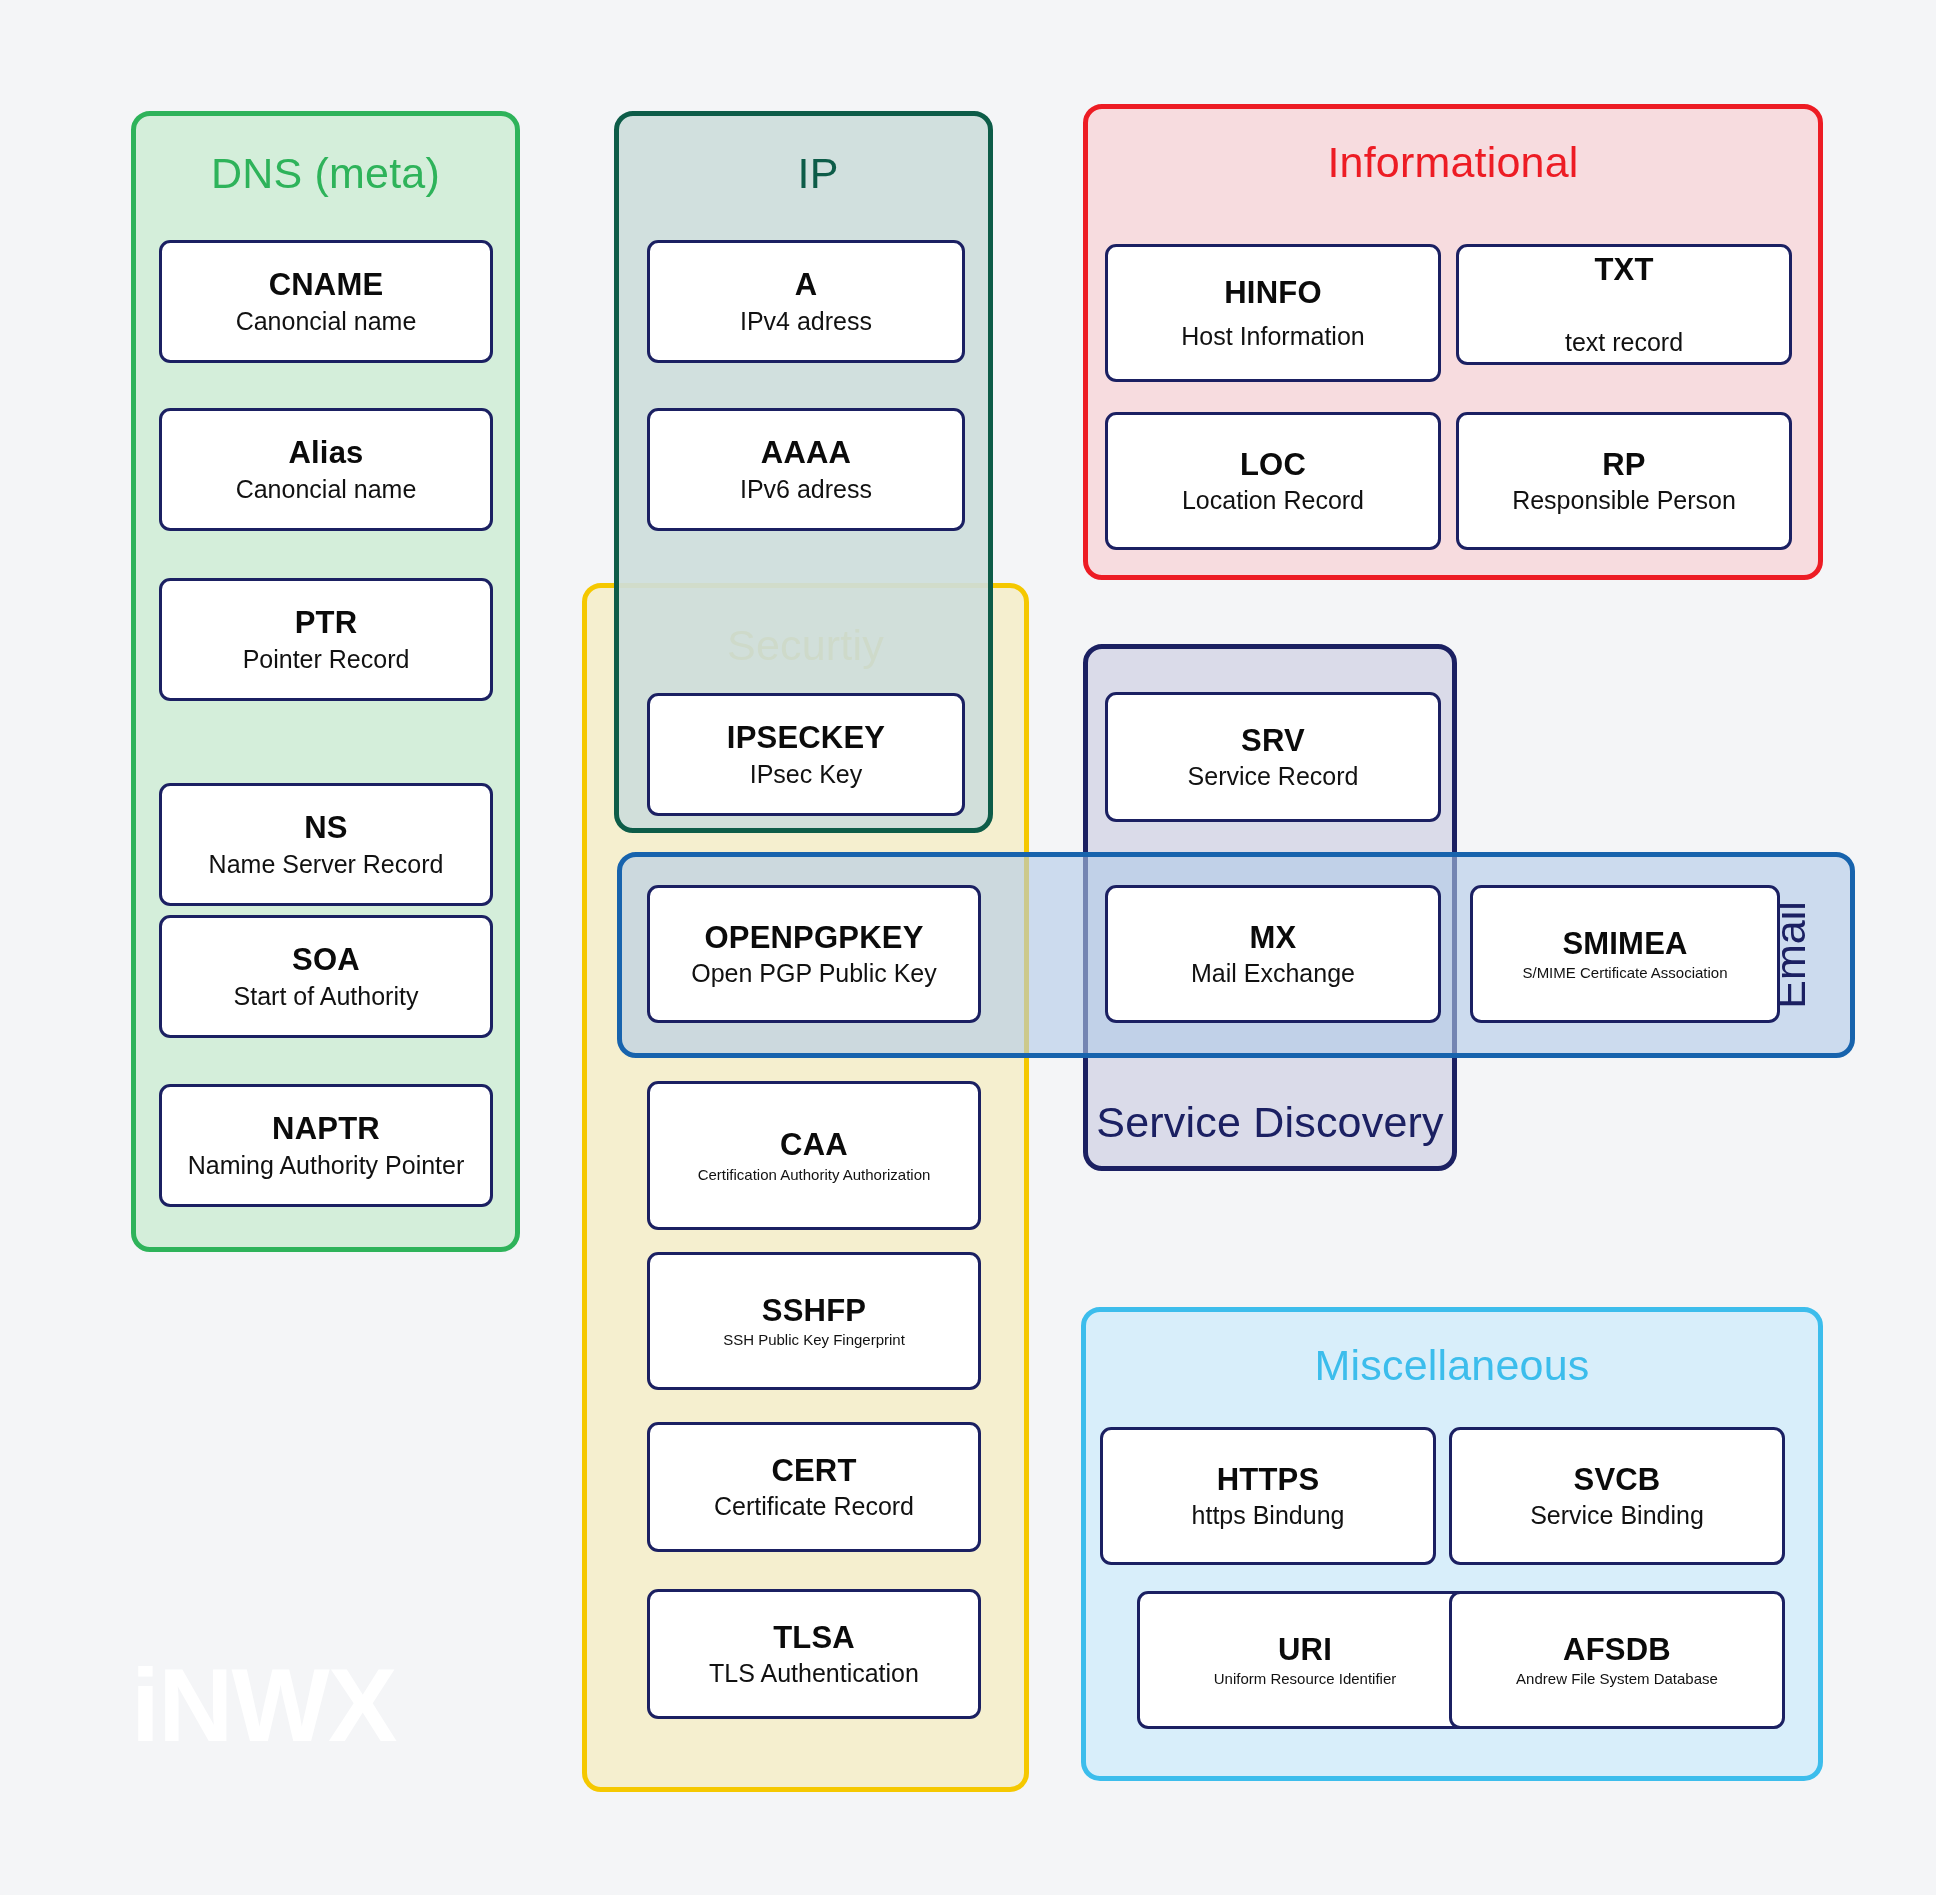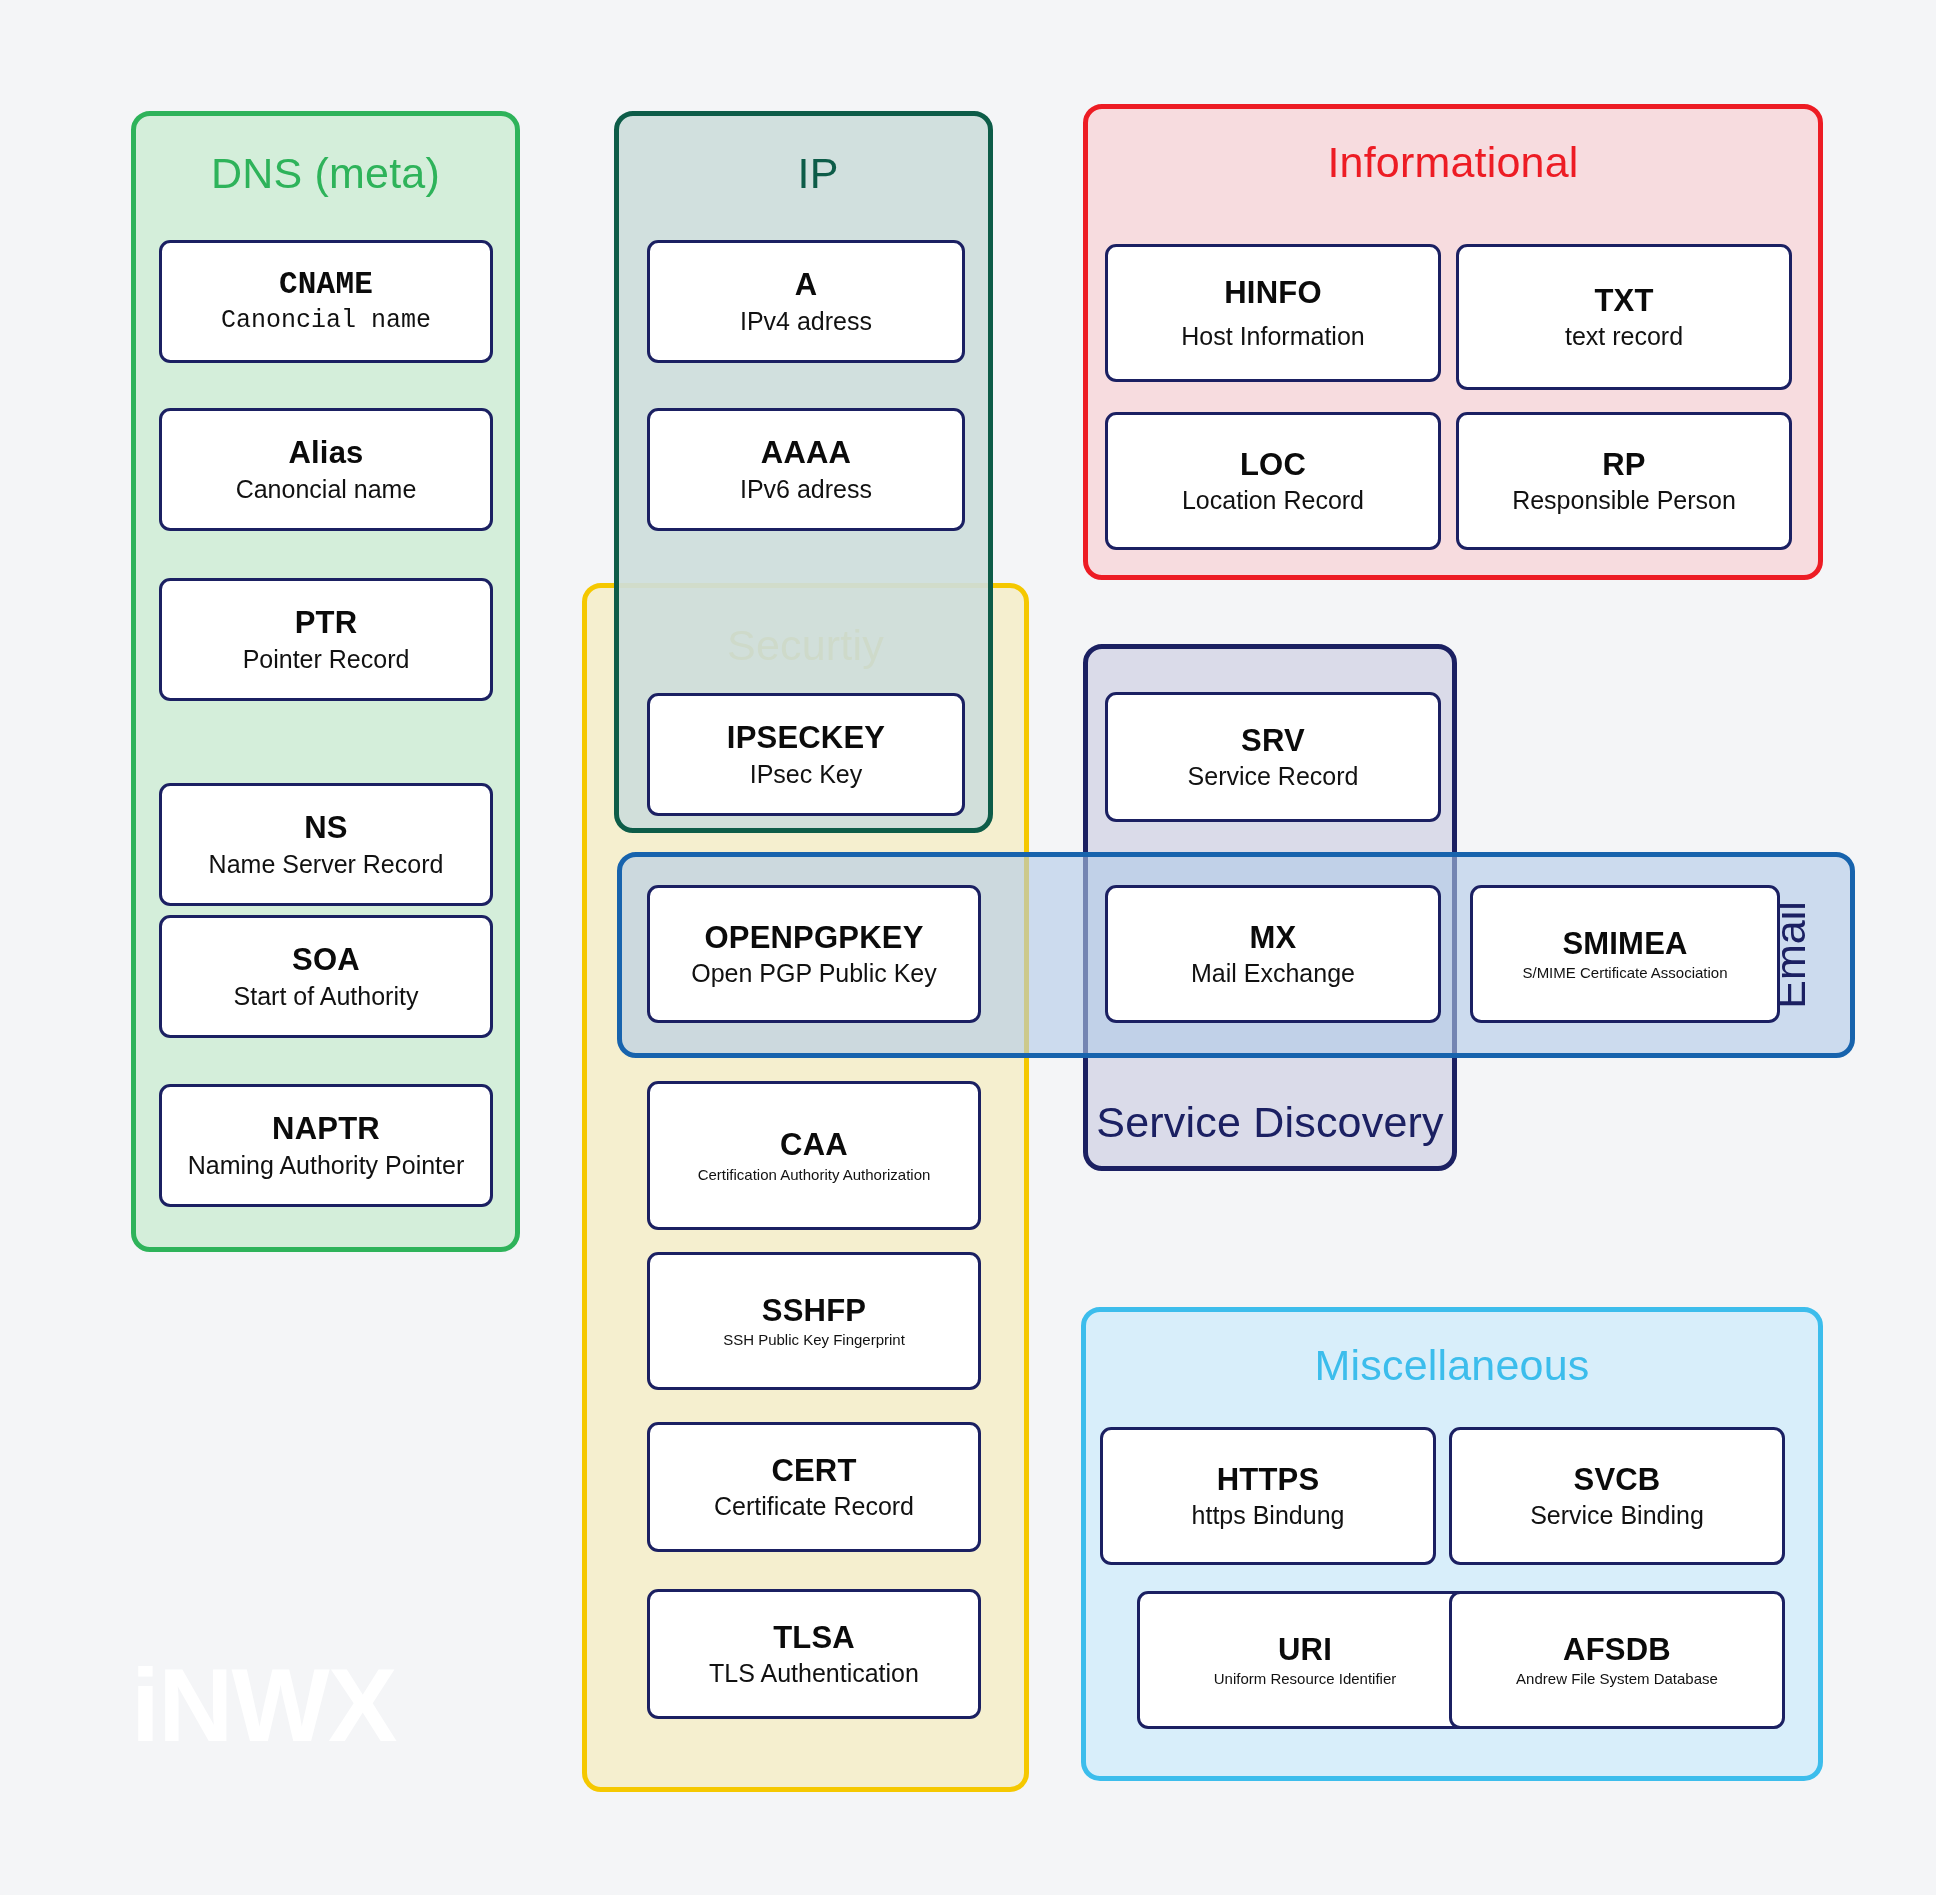--- a/index.html
+++ b/index.html
@@ -100,21 +100,21 @@
   }
 </style>
 </head>
 <body>
 
 <div id="canvas">
 
   <div class="panel p-dns">
     <div class="panel-title t-dns">DNS (meta)</div>
   </div>
-  <div class="card" style="left:159px; top:240px; width:334px; height:123px;font-family:Liberation Mono, monospace;">
+  <div class="card" style="left:159px; top:240px; width:334px; height:123px;">
     <span class="code">CNAME</span>
     <span class="desc">Canoncial name</span>
   </div>
   <div class="card" style="left:159px; top:408px; width:334px; height:123px;">
     <span class="code">Alias</span>
     <span class="desc">Canoncial name</span>
   </div>
   <div class="card" style="left:159px; top:578px; width:334px; height:123px;">
     <span class="code">PTR</span>
     <span class="desc">Pointer Record</span>
@@ -173,21 +173,21 @@
     <span class="desc">TLS Authentication</span>
   </div>
 
   <div class="panel p-info">
     <div class="panel-title t-info">Informational</div>
   </div>
   <div class="card" style="left:1105px; top:244px; width:336px; height:138px;gap:8px;">
     <span class="code">HINFO</span>
     <span class="desc">Host Information</span>
   </div>
-  <div class="card" style="left:1456px; top:244px; width:336px; height:146px;">
+  <div class="card" style="left:1456px; top:244px; width:336px; height:121px;justify-content:space-between;">
     <span class="code">TXT</span>
     <span class="desc">text record</span>
   </div>
   <div class="card" style="left:1105px; top:412px; width:336px; height:138px;">
     <span class="code">LOC</span>
     <span class="desc">Location Record</span>
   </div>
   <div class="card" style="left:1456px; top:412px; width:336px; height:138px;">
     <span class="code">RP</span>
     <span class="desc">Responsible Person</span>

